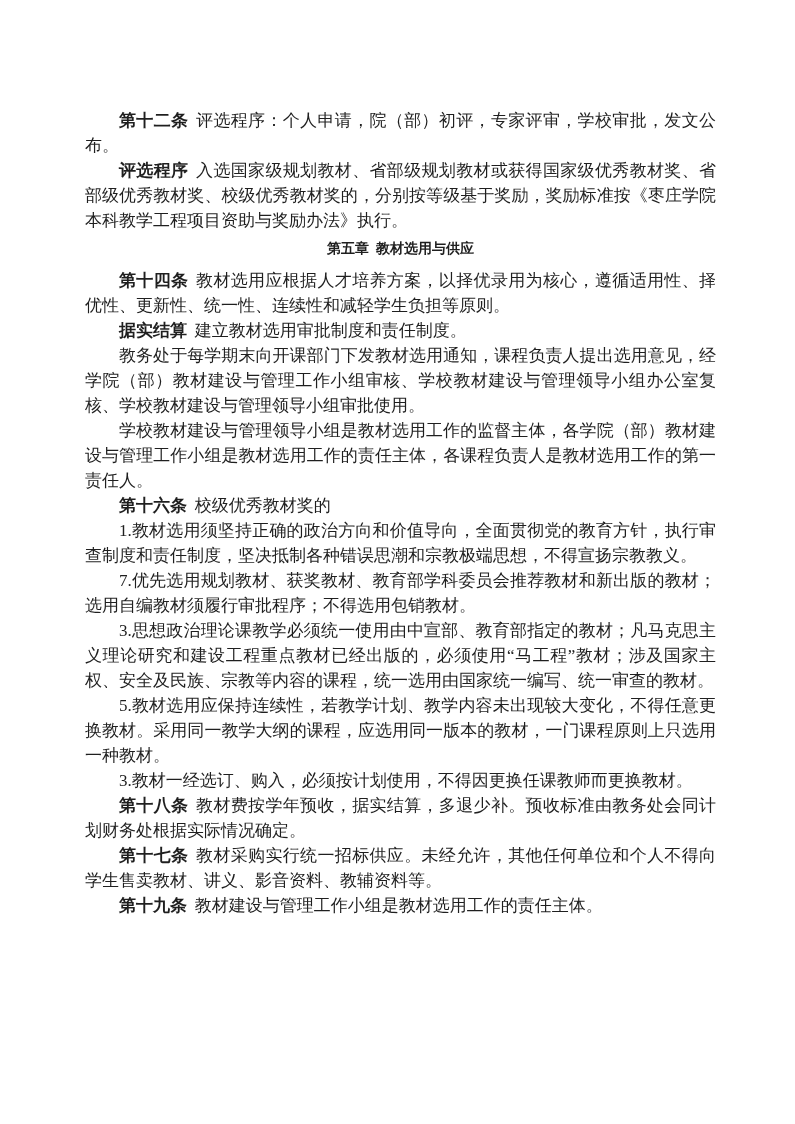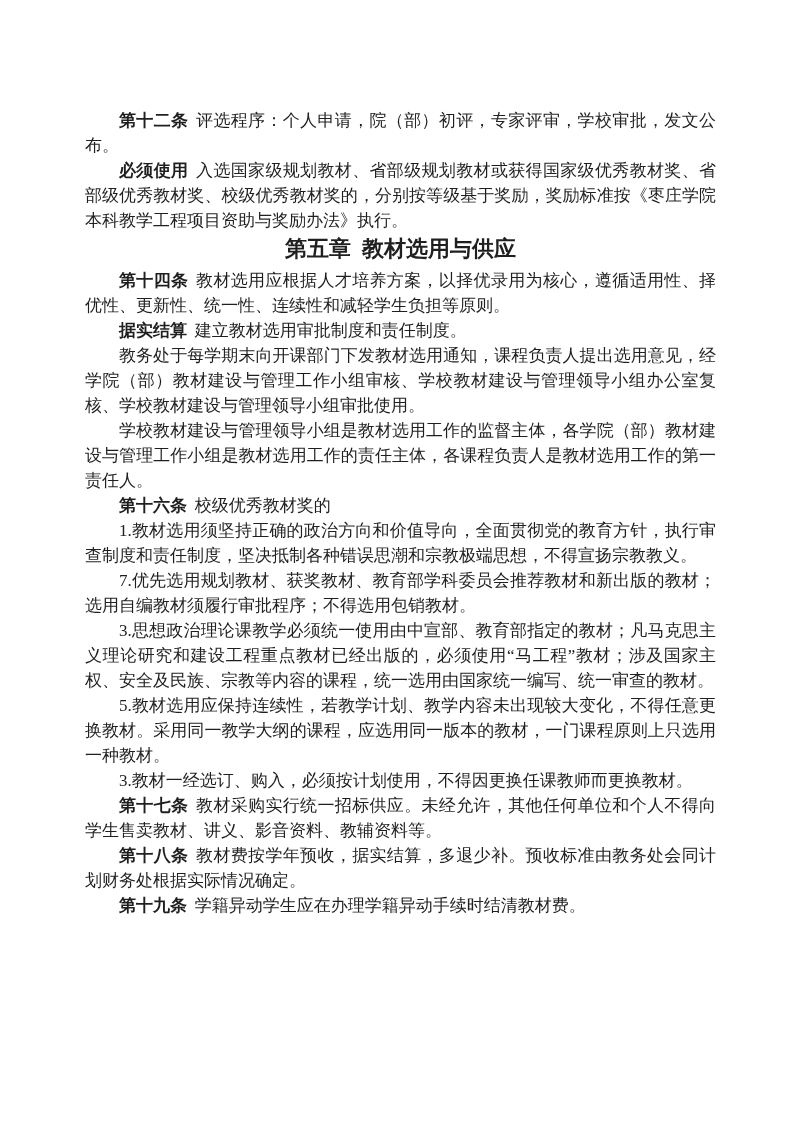--- a/index.html
+++ b/index.html
@@ -35,21 +35,21 @@
     font-family: "Liberation Sans", "DejaVu Sans", sans-serif;
     margin-right: 0.45em;
   }
   .term:empty {
     display: none;
   }
   .chapter {
     margin: 3px 0 7px 0;
     text-align: center;
     text-indent: 0;
-    font-size: 22px;
+    font-size: 14px;
     line-height: 25px;
     font-weight: bold;
     font-family: "Liberation Sans", "DejaVu Sans", sans-serif;
   }
   .chapter .term {
     margin-right: 0.5em;
   }
   .page-number {
     position: absolute;
     top: 1032px;
@@ -61,21 +61,21 @@
   }
 </style>
 </head>
 <body>
 
 <div class="page">
   <div class="content">
 
     <p class="para"><span class="term">第十二条</span><span>评选程序：个人申请，院（部）初评，专家评审，学校审批，发文公布。</span></p>
 
-    <p class="para"><span class="term">必须使用</span><span>入选国家级规划教材、省部级规划教材或获得国家级优秀教材奖、省部级优秀教材奖、校级优秀教材奖的，分别按等级基于奖励，奖励标准按《枣庄学院本科教学工程项目资助与奖励办法》执行。</span></p>
+    <p class="para"><span class="term">评选程序</span><span>入选国家级规划教材、省部级规划教材或获得国家级优秀教材奖、省部级优秀教材奖、校级优秀教材奖的，分别按等级基于奖励，奖励标准按《枣庄学院本科教学工程项目资助与奖励办法》执行。</span></p>
 
     <h2 class="chapter"><span class="term">第五章</span><span>教材选用与供应</span></h2>
 
     <p class="para"><span class="term">第十四条</span><span>教材选用应根据人才培养方案，以择优录用为核心，遵循适用性、择优性、更新性、统一性、连续性和减轻学生负担等原则。</span></p>
 
     <p class="para"><span class="term">据实结算</span><span>建立教材选用审批制度和责任制度。</span></p>
 
     <p class="para"><span>教务处于每学期末向开课部门下发教材选用通知，课程负责人提出选用意见，经学院（部）教材建设与管理工作小组审核、学校教材建设与管理领导小组办公室复核、学校教材建设与管理领导小组审批使用。</span></p>
 
     <p class="para"><span>学校教材建设与管理领导小组是教材选用工作的监督主体，各学院（部）教材建设与管理工作小组是教材选用工作的责任主体，各课程负责人是教材选用工作的第一责任人。</span></p>
@@ -86,23 +86,23 @@
 
     <p class="para"><span>7.优先选用规划教材、获奖教材、教育部学科委员会推荐教材和新出版的教材；选用自编教材须履行审批程序；不得选用包销教材。</span></p>
 
     <p class="para"><span>3.思想政治理论课教学必须统一使用由中宣部、教育部指定的教材；凡马克思主义理论研究和建设工程重点教材已经出版的，必须使用“马工程”教材；涉及国家主权、安全及民族、宗教等内容的课程，统一选用由国家统一编写、统一审查的教材。</span></p>
 
 
     <p class="para"><span>5.教材选用应保持连续性，若教学计划、教学内容未出现较大变化，不得任意更换教材。采用同一教学大纲的课程，应选用同一版本的教材，一门课程原则上只选用一种教材。</span></p>
 
     <p class="para"><span>3.教材一经选订、购入，必须按计划使用，不得因更换任课教师而更换教材。</span></p>
 
+    <p class="para"><span class="term">第十八条</span><span>教材费按学年预收，据实结算，多退少补。预收标准由教务处会同计划财务处根据实际情况确定。</span></p>
+
     <p class="para"><span class="term">第十七条</span><span>教材采购实行统一招标供应。未经允许，其他任何单位和个人不得向学生售卖教材、讲义、影音资料、教辅资料等。</span></p>
 
-    <p class="para"><span class="term">第十八条</span><span>教材费按学年预收，据实结算，多退少补。预收标准由教务处会同计划财务处根据实际情况确定。</span></p>
-
-    <p class="para"><span class="term">第十九条</span><span>学籍异动学生应在办理学籍异动手续时结清教材费。</span></p>
+    <p class="para"><span class="term">第十九条</span><span>教材建设与管理工作小组是教材选用工作的责任主体。</span></p>
 
 
   </div>
 
   <div class="page-number">81</div>
 </div>
 
 </body></html>

